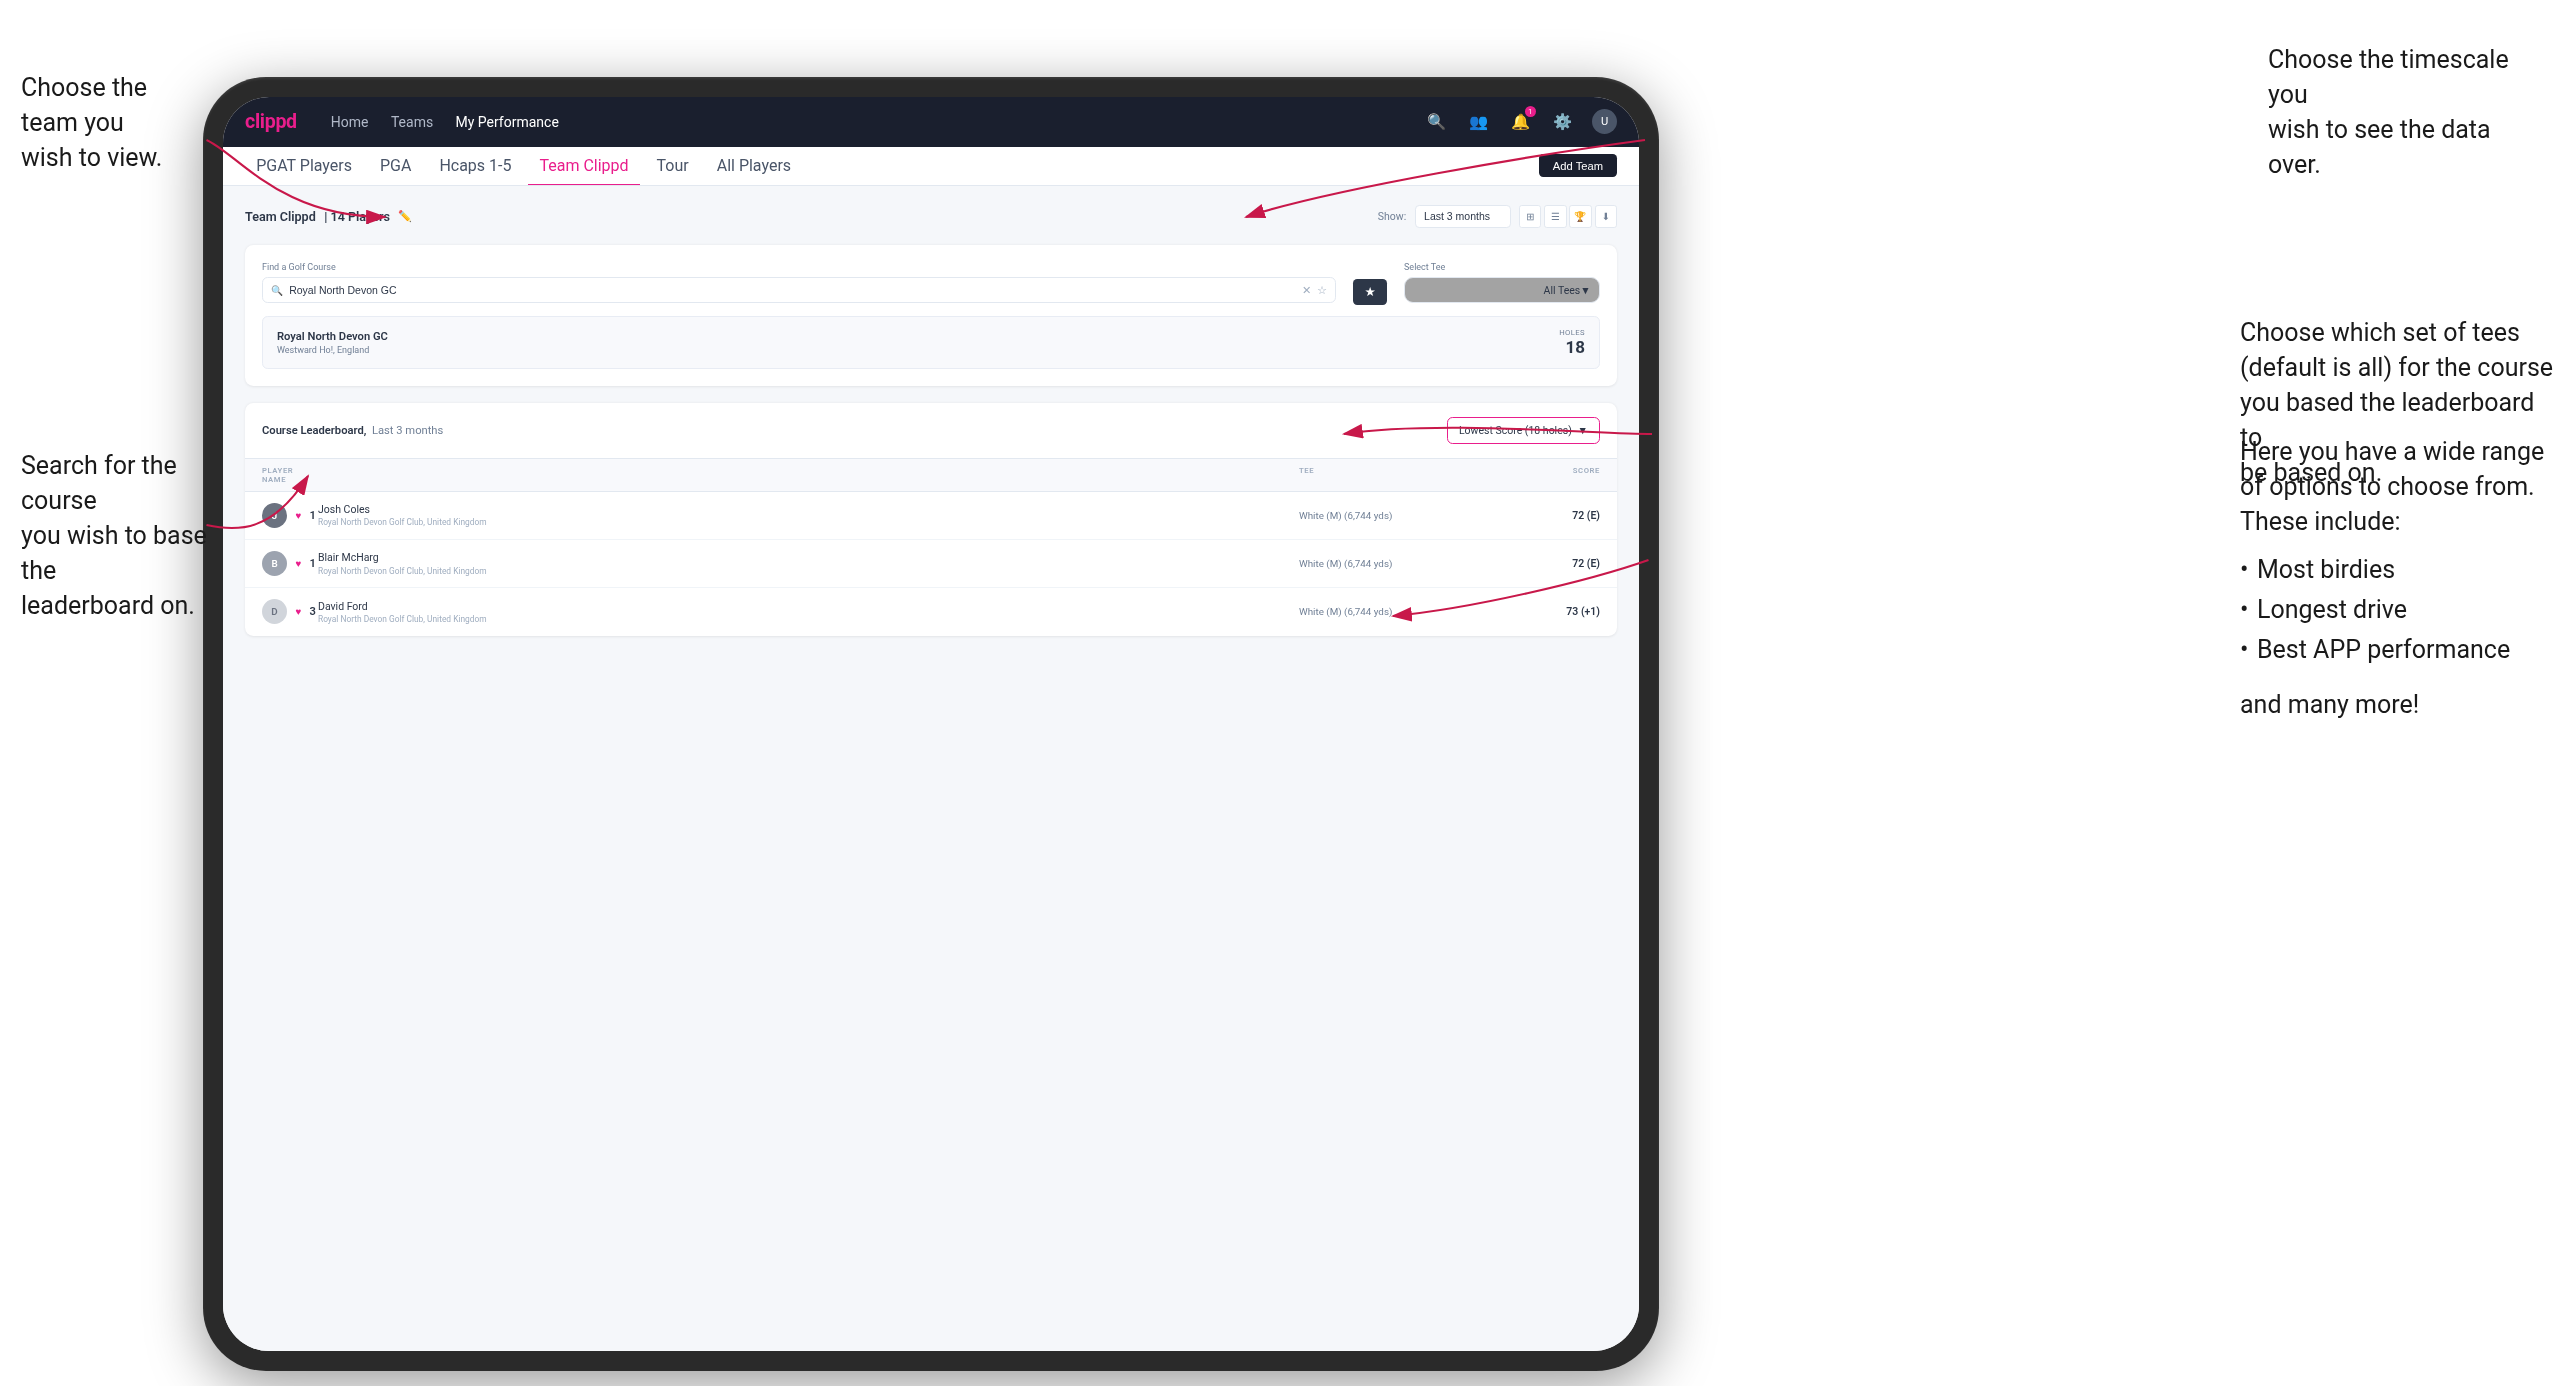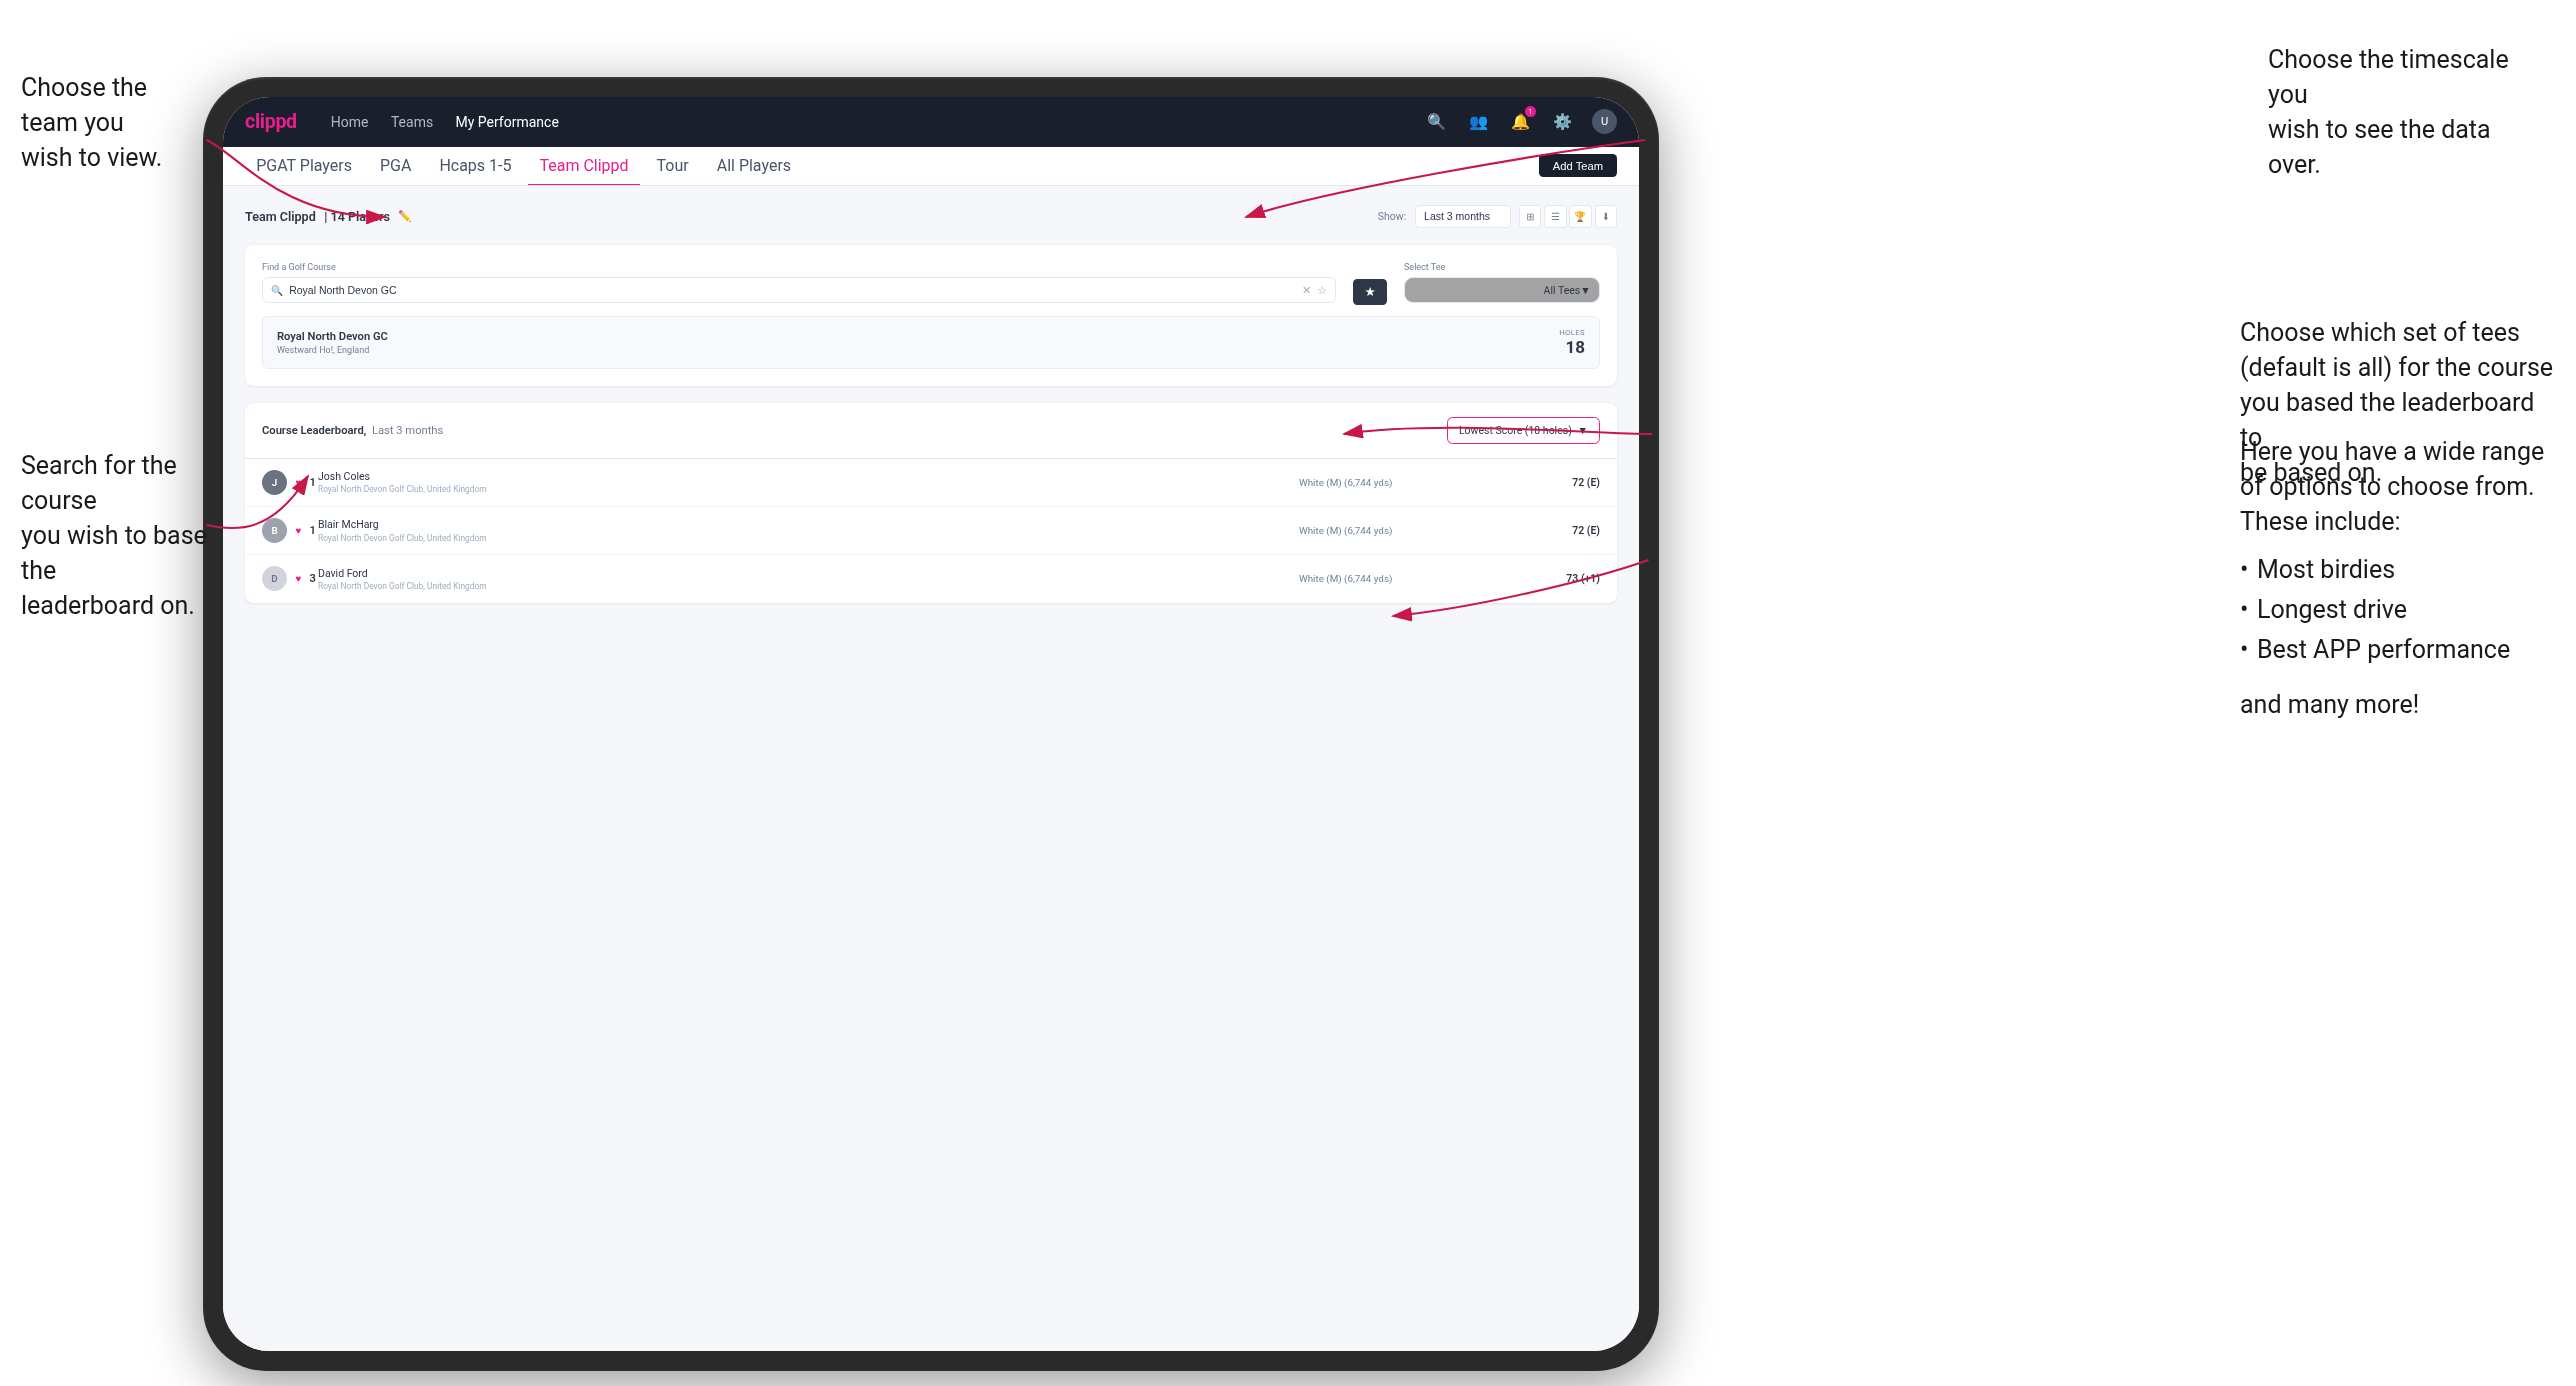--- a/index.html
+++ b/index.html
@@ -691,20 +691,26 @@
               <span>Course Leaderboard,</span>
               <span style="font-weight:400; color:#718096; margin-left:2.8px;">Last 3 months</span>
             </div>
             <div class="score-select-wrapper">
               <span>Lowest Score (18 holes)</span>
               <span class="select-arrow">▼</span>
             </div>
           </div>
 
           <div class="leaderboard-table">
+            <div class="table-header">
+              <div class="th">PLAYER NAME</div>
+              <div class="th"></div>
+              <div class="th">TEE</div>
+              <div class="th right">SCORE</div>
+            </div>
 
             <div class="table-row">
               <div class="player-rank">
                 <div class="avatar-circle" style="background:#6b7280;">J</div>
                 <span class="heart-icon">♥</span>
                 <span class="rank-num">1</span>
               </div>
               <div class="player-info">
                 <h4>Josh Coles</h4>
                 <p>Royal North Devon Golf Club, United Kingdom</p>

